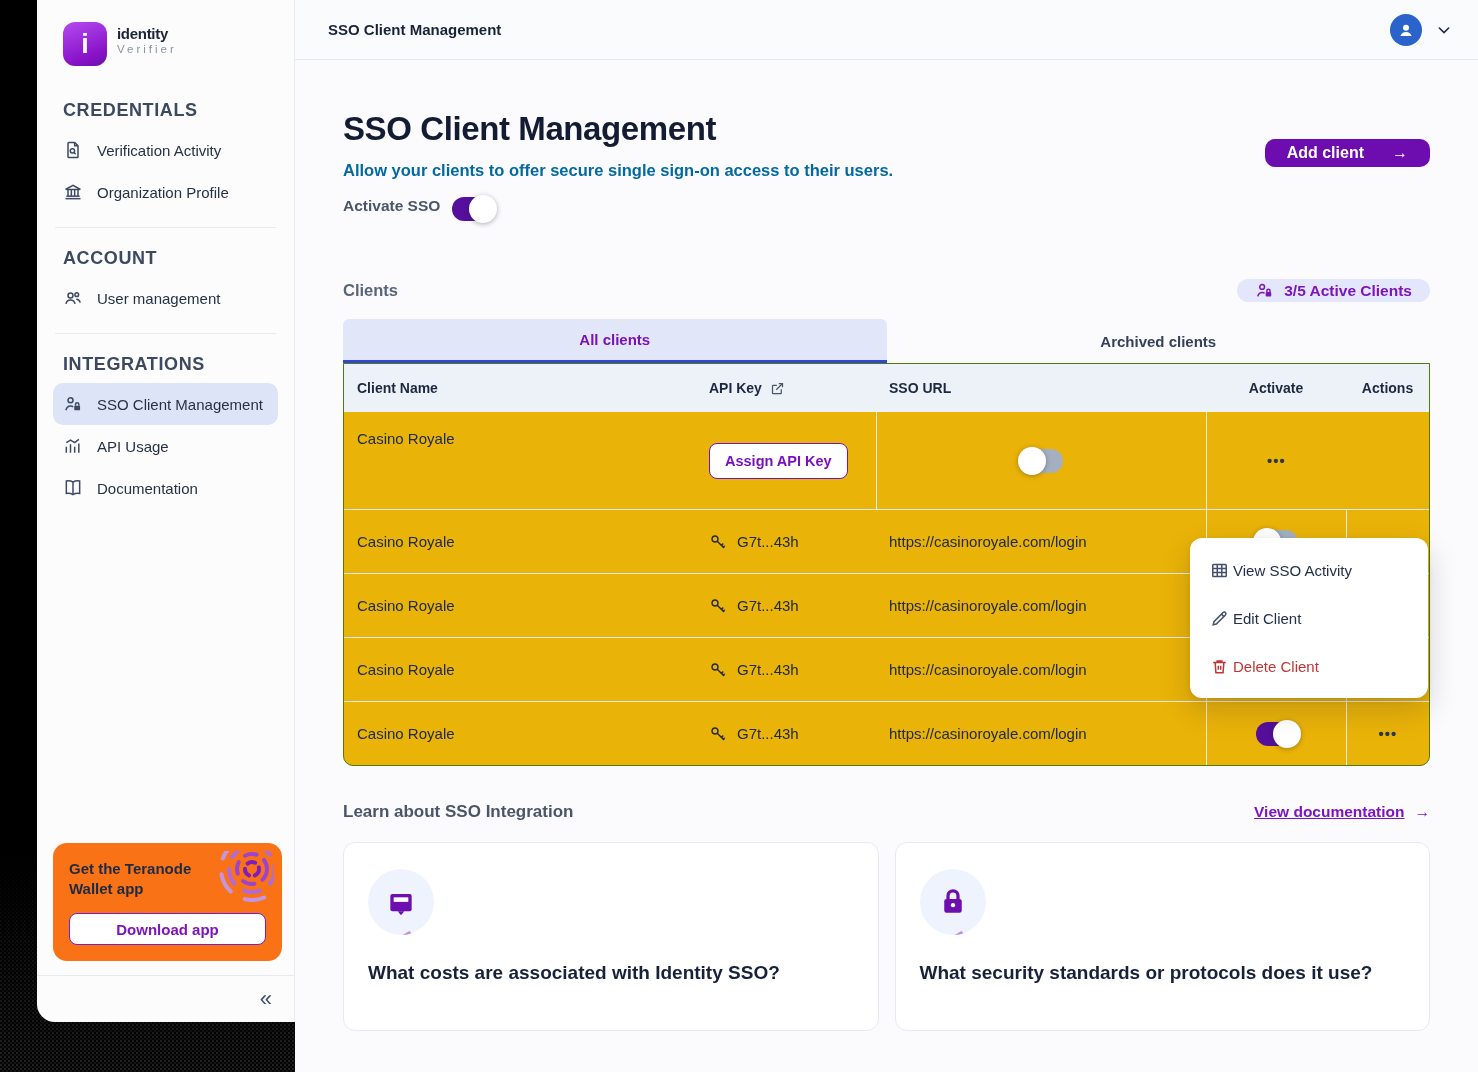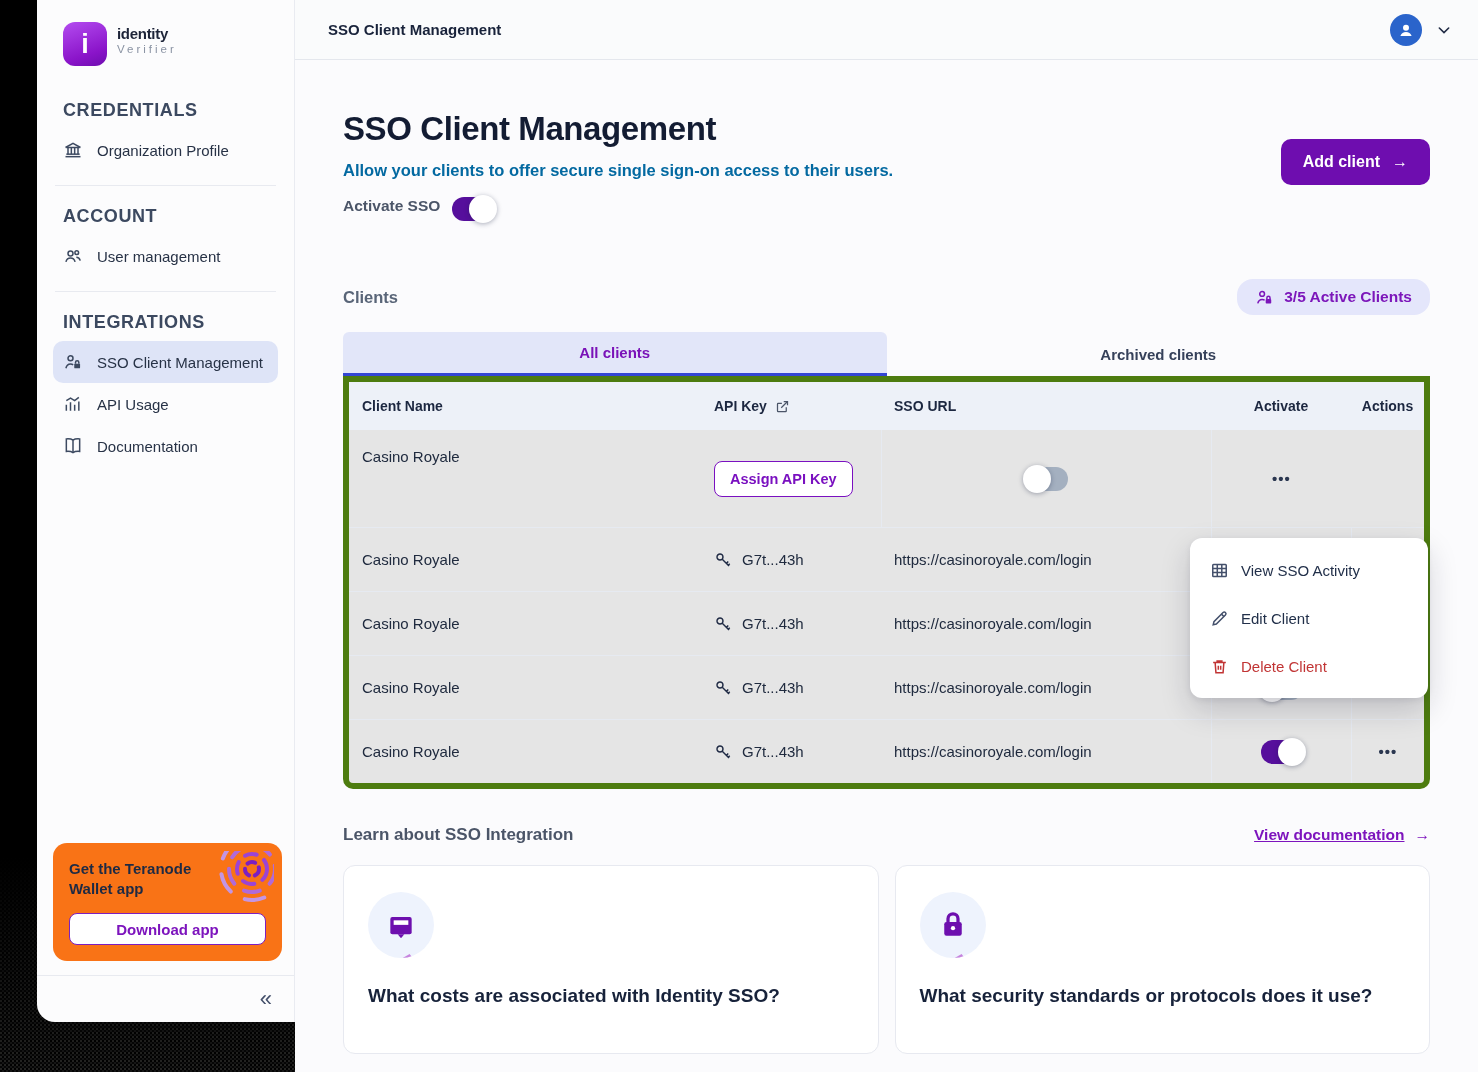--- a/index.html
+++ b/index.html
@@ -50,62 +50,62 @@
   .topbar-right { display:flex; align-items:center; gap:14px; }
   .avatar { width:32px; height:32px; border-radius:50%; background:#2a64cb; display:flex; align-items:center; justify-content:center; cursor:pointer; }
 
   .content { padding:50px 48px 0 48px; position:relative; }
 
   .hero { display:flex; justify-content:space-between; align-items:flex-start; }
   .page-title { font-size:33px; font-weight:700; color:#131c33; letter-spacing:-0.4px; }
   .page-sub { margin-top:13px; font-size:16.5px; font-weight:700; color:#0369a1; }
   .activate-row { margin-top:17px; display:flex; align-items:flex-start; gap:12px; }
   .activate-label { font-size:15.5px; font-weight:600; color:#4b5568; }
-  .add-btn { margin-top:29px; height:46px; padding:12px 22px; background:#6e0daf; color:#fff; border:none;
-    border-radius:10px; font-size:16px; font-weight:700; display:flex; align-items:center; gap:12px; cursor:pointer; font-family:inherit; }
+  .add-btn { margin-top:29px; height:28px; padding:12px 22px; background:#6e0daf; color:#fff; border:none;
+    border-radius:10px; font-size:16px; font-weight:700; display:flex; align-items:center; gap:28px; cursor:pointer; font-family:inherit; }
 
   
   .toggle { position:relative; width:42px; height:24px; border-radius:12px; cursor:pointer; }
   .toggle.on  { background:#560f9c; }
   .toggle.off { background:#a4b0c0; }
   .tknob { position:absolute; top:-2px; width:28px; height:28px; border-radius:50%; background:#fff;
     box-shadow:0 1px 5px rgba(20,30,60,.35); }
   .toggle.on  .tknob { right:-3px; }
   .toggle.off .tknob { left:-3px; }
 
   
   .clients-head { margin-top:58px; display:flex; justify-content:space-between; align-items:center; }
   .clients-label { font-size:16.5px; font-weight:600; color:#596578; }
-  .badge { height:36px; padding:0 18px; border-radius:16px; background:#e4e6fb; display:flex; align-items:center;
+  .badge { height:23px; padding:0 18px; border-radius:16px; background:#e4e6fb; display:flex; align-items:center;
     gap:10px; font-size:15.5px; font-weight:700; color:#7c16ba; }
 
   .tabs { margin-top:17px; display:flex; height:44px; }
   .tab { flex:1; display:flex; align-items:center; justify-content:center; font-size:15px; cursor:pointer; }
   .tab.active { background:#e2e6f9; color:#7a12b8; font-weight:700; border-bottom:3px solid #3346d3; border-radius:6px 6px 0 0; }
   .tab.idle { color:#36415a; font-weight:600; background:transparent; }
 
-  .table { border:6px solid #4d7c0f; border-radius:0 0 10px 10px; background:#e5e5e5; overflow:hidden; }
+  .table { border:1px solid #4d7c0f; border-radius:0 0 10px 10px; background:#eab308; overflow:hidden; }
   .trow, .thead { display:grid; grid-template-columns:352px 180px 330px 140px 1fr; }
   .thead { height:48px; background:#edf1f8; align-items:center; font-size:14px; font-weight:700; color:#1c2740; }
   .th { padding-left:13px; display:flex; align-items:center; gap:8px; }
   .trow { border-top:1px solid #e6eaf1; height:64px; align-items:center; font-size:15px; color:#202b3f; }
   .trow.tall { height:97px; align-items:flex-start; }
   .td { padding-left:13px; display:flex; align-items:center; gap:10px; height:100%; }
   .trow.tall .td.vtop { align-items:flex-start; padding-top:18px; }
   .td.urls-multi { flex-direction:column; align-items:flex-start; justify-content:center; gap:0; }
   .td.urls-multi div { line-height:24px; }
   .td.sep { border-left:1px solid #e6eaf1; justify-content:center; padding-left:0; }
   .assign-btn { background:#fff; border:1.6px solid #7a10c0; color:#7a10c0; font-weight:700; font-size:14.5px;
     padding:9px 15px; border-radius:8px; cursor:pointer; font-family:inherit; }
   .dots { background:none; border:none; font-size:15px; letter-spacing:1px; font-weight:700; color:#2b3750; cursor:pointer; font-family:inherit; }
 
   
   .ctx-menu { position:absolute; left:895px; top:538px; width:238px; background:#fff; border-radius:12px;
     box-shadow:0 12px 30px rgba(20,20,45,.18), 0 2px 6px rgba(20,20,45,.08); padding:8px 0; z-index:50; }
-  .ctx-item { display:flex; align-items:center; gap:12px; height:48px; padding:0 20px; font-size:15px;
+  .ctx-item { display:flex; align-items:center; gap:4px; height:48px; padding:0 20px; font-size:15px;
     color:#22304a; cursor:pointer; }
   .ctx-item.danger { color:#c13434; }
 
   
   .learn-head { margin-top:36px; display:flex; justify-content:space-between; align-items:center; }
   .learn-title { font-size:17px; font-weight:700; color:#4b5568; }
   .doc-link { display:flex; align-items:center; gap:10px; color:#7d14bd; font-size:15.5px; font-weight:700; cursor:pointer; }
   .doc-link .lbl { text-decoration:underline; }
   .cards { margin-top:20px; display:flex; gap:16px; }
   .card { flex:1; background:#fff; border:1px solid #e7e9f0; border-radius:12px; padding:26px 24px; height:189px; cursor:pointer; }
@@ -125,20 +125,29 @@
       <div class="logo-mark">i</div>
       <div class="brand-text">
         <div class="brand-name">identity</div>
         <div class="brand-sub">Verifier</div>
       </div>
     </div>
 
     <nav class="nav">
       <div class="nav-section-label">CREDENTIALS</div>
 
+      <div class="nav-item">
+        <svg width="20" height="20" viewBox="0 0 24 24" fill="none" stroke="#3d4a61" stroke-width="1.8">
+          <path d="M14 3H7a1 1 0 0 0-1 1v16a1 1 0 0 0 1 1h10a1 1 0 0 0 1-1V7z"></path>
+            <path d="M14 3v4h4"></path>
+            <circle cx="11.3" cy="13" r="2.6"></circle>
+            <path d="M13.2 15l2 2"></path>
+        </svg>
+        <span>Verification Activity</span>
+      </div>
 
       <div class="nav-item">
         <svg width="20" height="20" viewBox="0 0 24 24" fill="none" stroke="#3d4a61" stroke-width="1.8">
           <path d="M3 9l9-5 9 5"></path>
             <path d="M4 9h16"></path>
             <path d="M6 9v8M10 9v8M14 9v8M18 9v8"></path>
             <path d="M3 20h18"></path>
             <path d="M4 17h16"></path>
         </svg>
         <span>Organization Profile</span>

